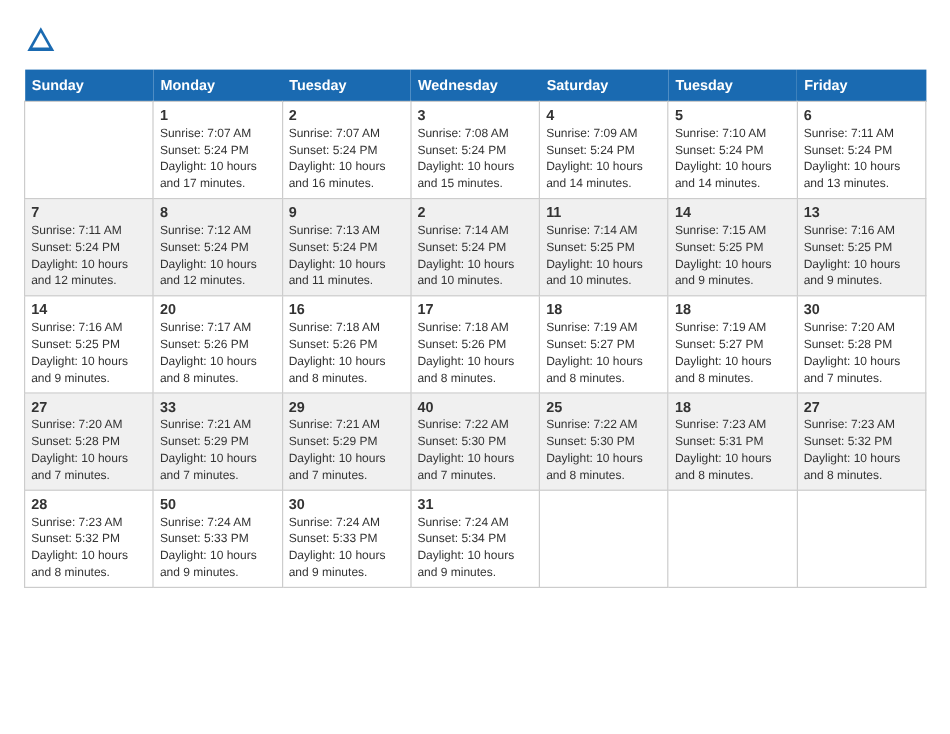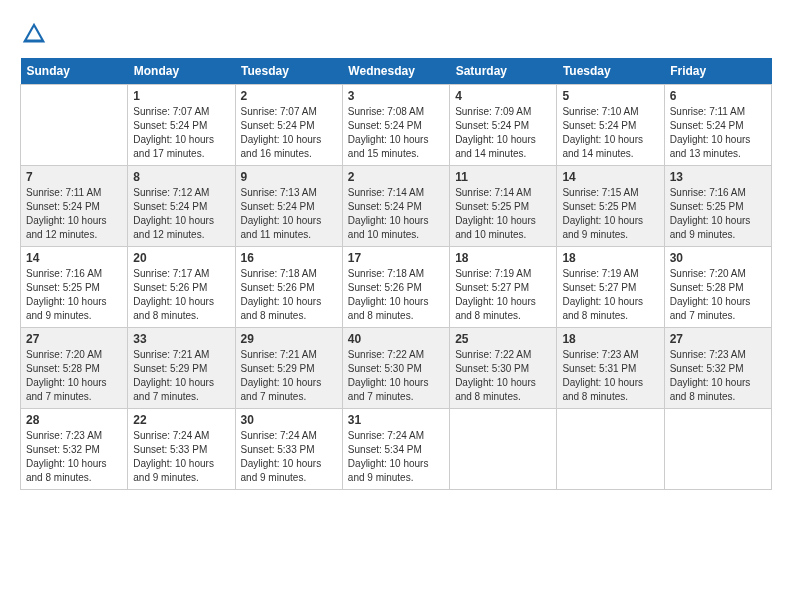--- a/index.html
+++ b/index.html
@@ -243,21 +243,21 @@
           <span class="day-num">27</span>
           <div class="day-info">Sunrise: 7:23 AM<br>Sunset: 5:32 PM<br>Daylight: 10 hours<br>and 8 minutes.</div>
         </td>
       </tr>
       <tr class="row-white">
         <td>
           <span class="day-num">28</span>
           <div class="day-info">Sunrise: 7:23 AM<br>Sunset: 5:32 PM<br>Daylight: 10 hours<br>and 8 minutes.</div>
         </td>
         <td>
-          <span class="day-num">22</span>
+          <span class="day-num">50</span>
           <div class="day-info">Sunrise: 7:24 AM<br>Sunset: 5:33 PM<br>Daylight: 10 hours<br>and 9 minutes.</div>
         </td>
         <td>
           <span class="day-num">30</span>
           <div class="day-info">Sunrise: 7:24 AM<br>Sunset: 5:33 PM<br>Daylight: 10 hours<br>and 9 minutes.</div>
         </td>
         <td>
           <span class="day-num">31</span>
           <div class="day-info">Sunrise: 7:24 AM<br>Sunset: 5:34 PM<br>Daylight: 10 hours<br>and 9 minutes.</div>
         </td>

